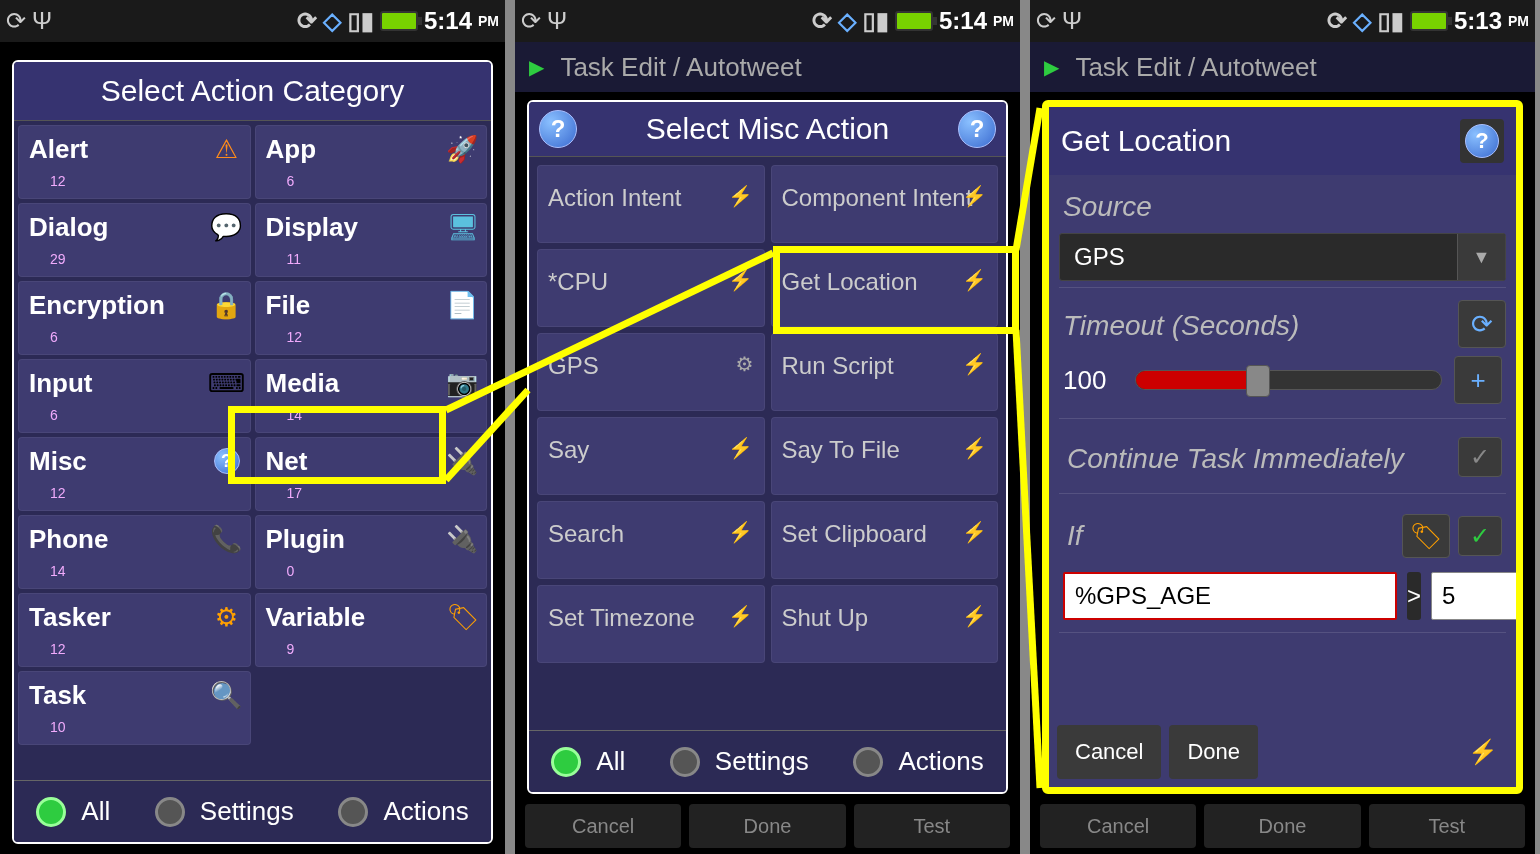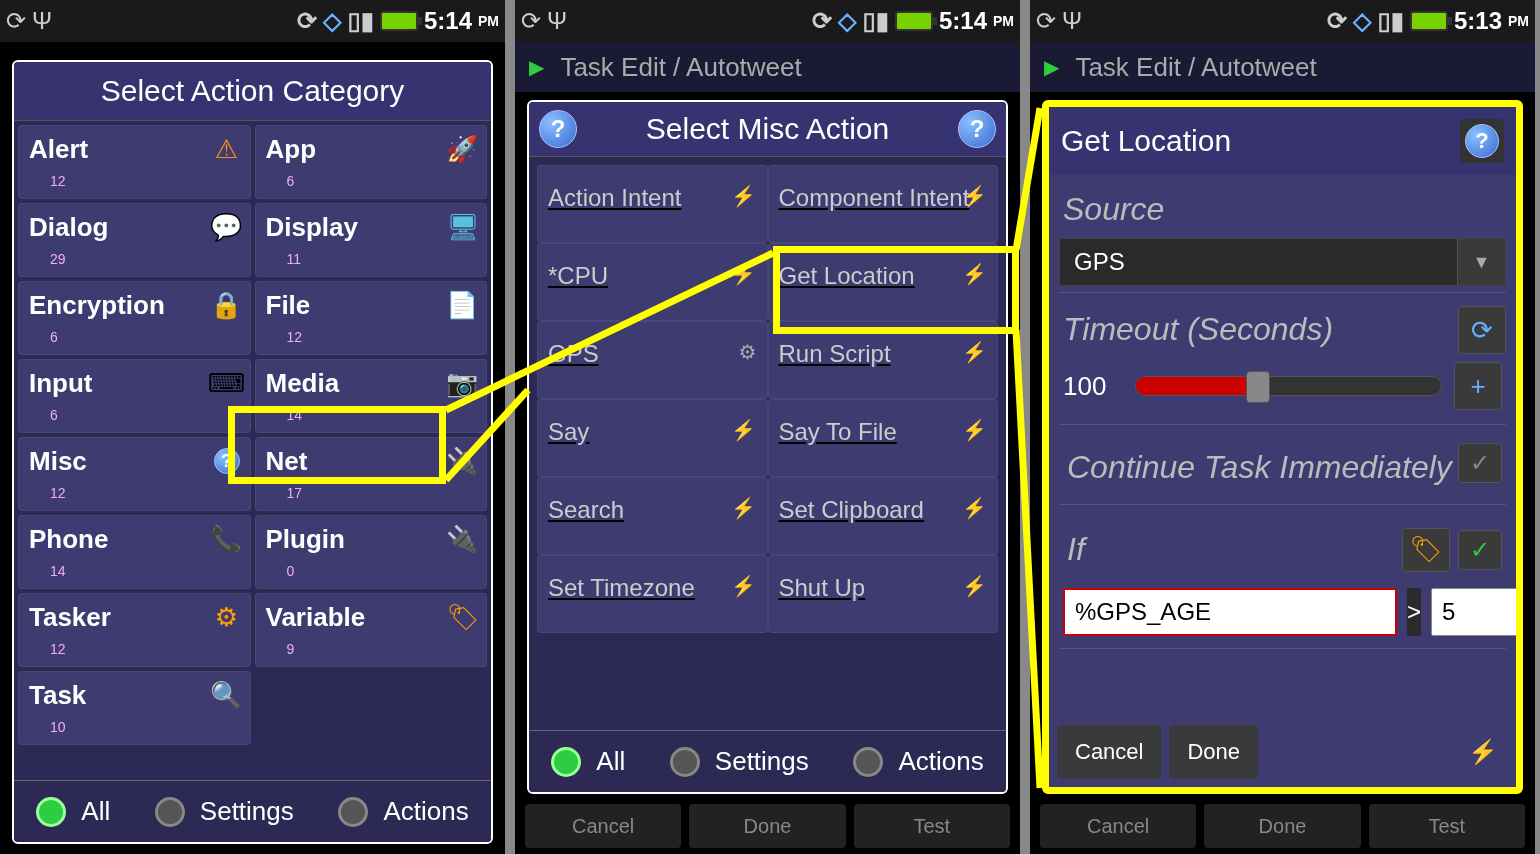--- a/index.html
+++ b/index.html
@@ -140,21 +140,21 @@
   .radio-dot.on { background:#2ecc40; border-color:#9f9; }
 
   
   .misc-dialog {
     top:100px; bottom:60px;
   }
   .misc-title {
     display:flex; align-items:center; justify-content:space-between;
     padding:8px 10px;
   }
-  .misc-list { display:grid; grid-template-columns:1fr 1fr; padding:6px;text-decoration:underline; }
+  .misc-list { display:grid; grid-template-columns:1fr 1fr; gap:6px; padding:6px; }
   .misc-item {
     background:#3e3b70;
     border-radius:4px;
     padding:18px 10px;
     color:#ccc; font-size:24px;
     position:relative;
     min-height:78px;
     display:flex; align-items:flex-start;
     border:1px solid rgba(255,255,255,0.06);
   }
@@ -170,21 +170,21 @@
     display:flex; align-items:center; justify-content:space-between;
     background:#363370; padding:12px 12px;
   }
   .form-title .t { color:#fff; font-size:30px; font-weight:normal; }
   .help-square {
     width:44px; height:44px; background:#333; border-radius:4px;
     display:flex; align-items:center; justify-content:center;
   }
   .form-body { flex:1; padding:4px 10px; display:flex; flex-direction:column; gap:6px; }
   .form-row { background:transparent; padding:6px 0; border-bottom:1px solid rgba(255,255,255,0.12); }
-  .form-label { color:#bbb; font-style:italic; font-size:32px; padding:6px 4px; }
+  .form-label { color:#bbb; font-style:italic; font-size:28px; padding:6px 4px; }
   .select {
     display:flex; align-items:center;
     background:#2a2a2a;
     border:1px solid #444; border-radius:3px;
     height:48px; margin-top:4px;
   }
   .select .val { flex:1; color:#fff; font-size:24px; padding-left:14px; }
   .select .arrow {
     width:48px; height:100%;
     display:flex; align-items:center; justify-content:center;

